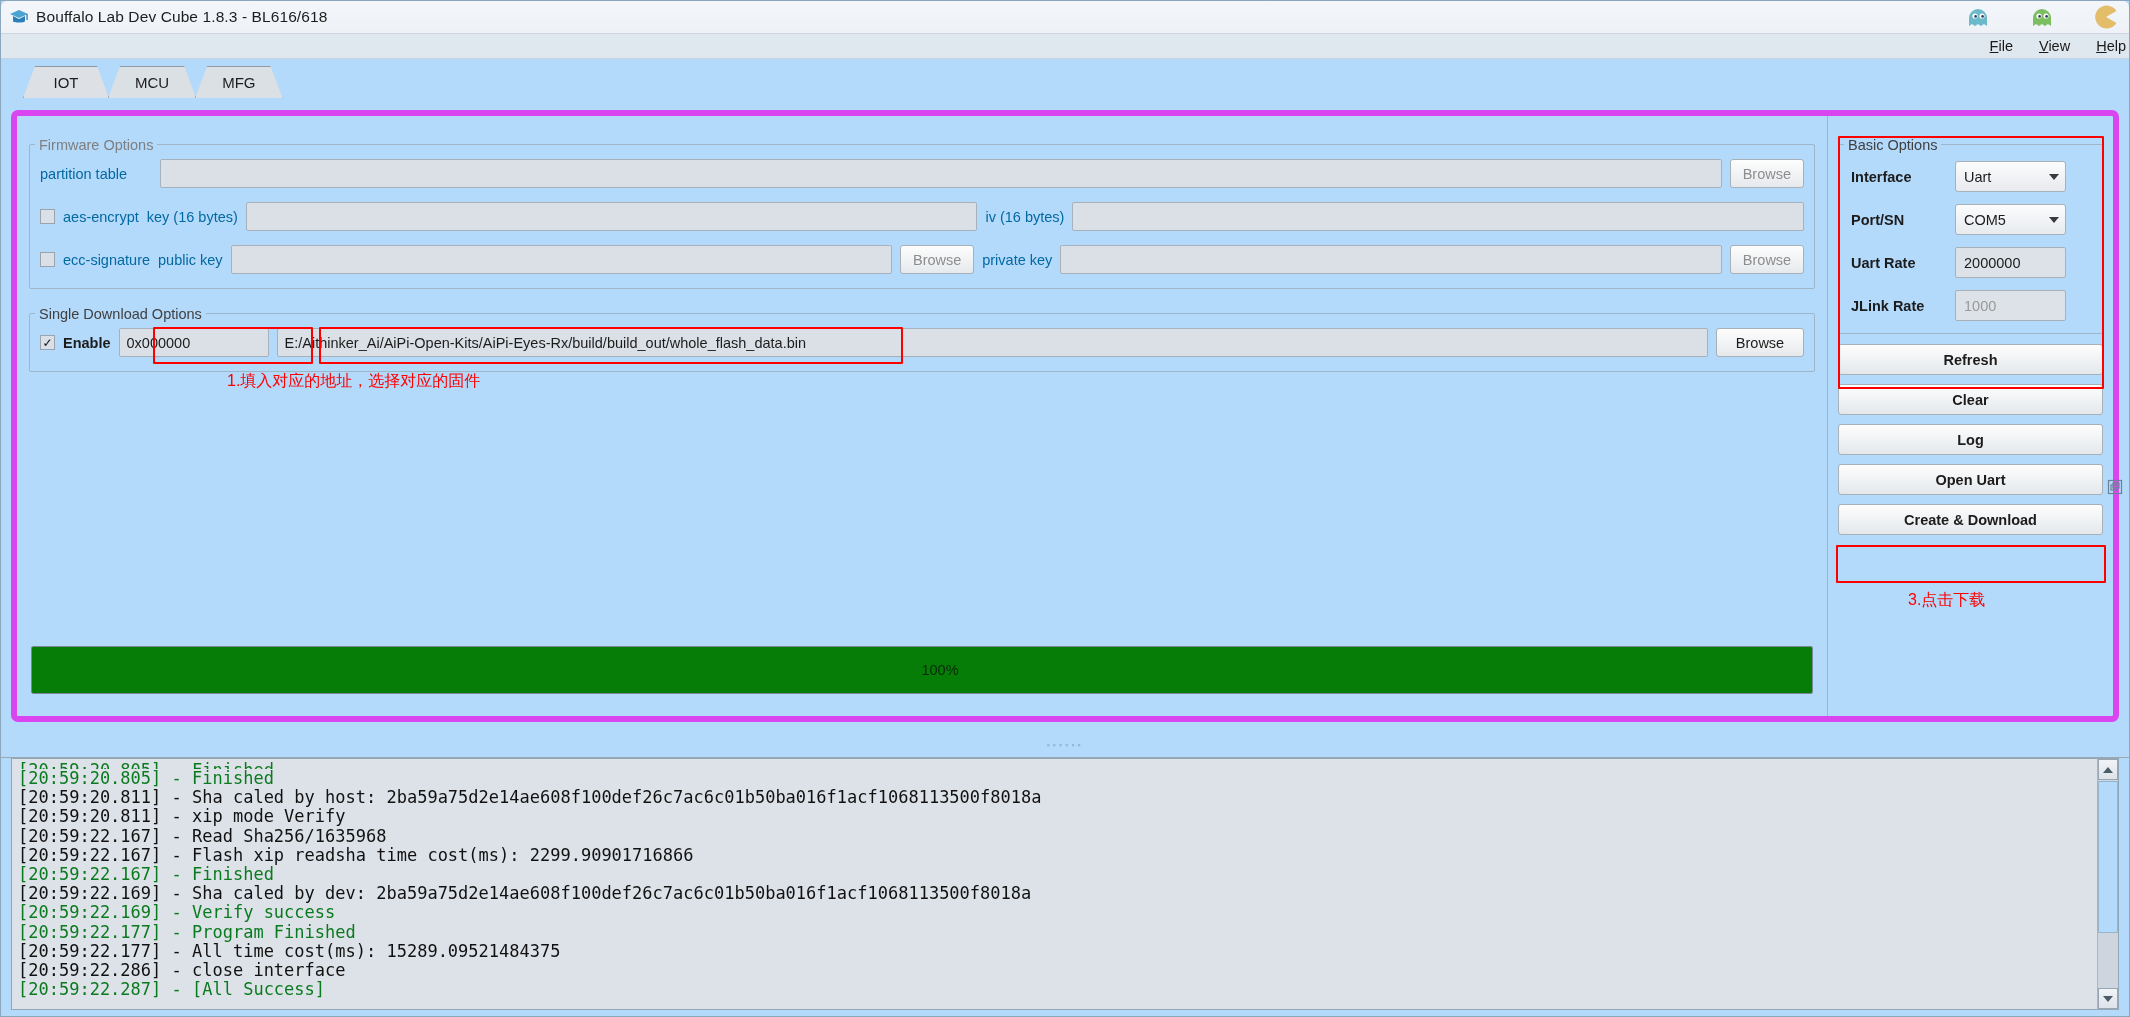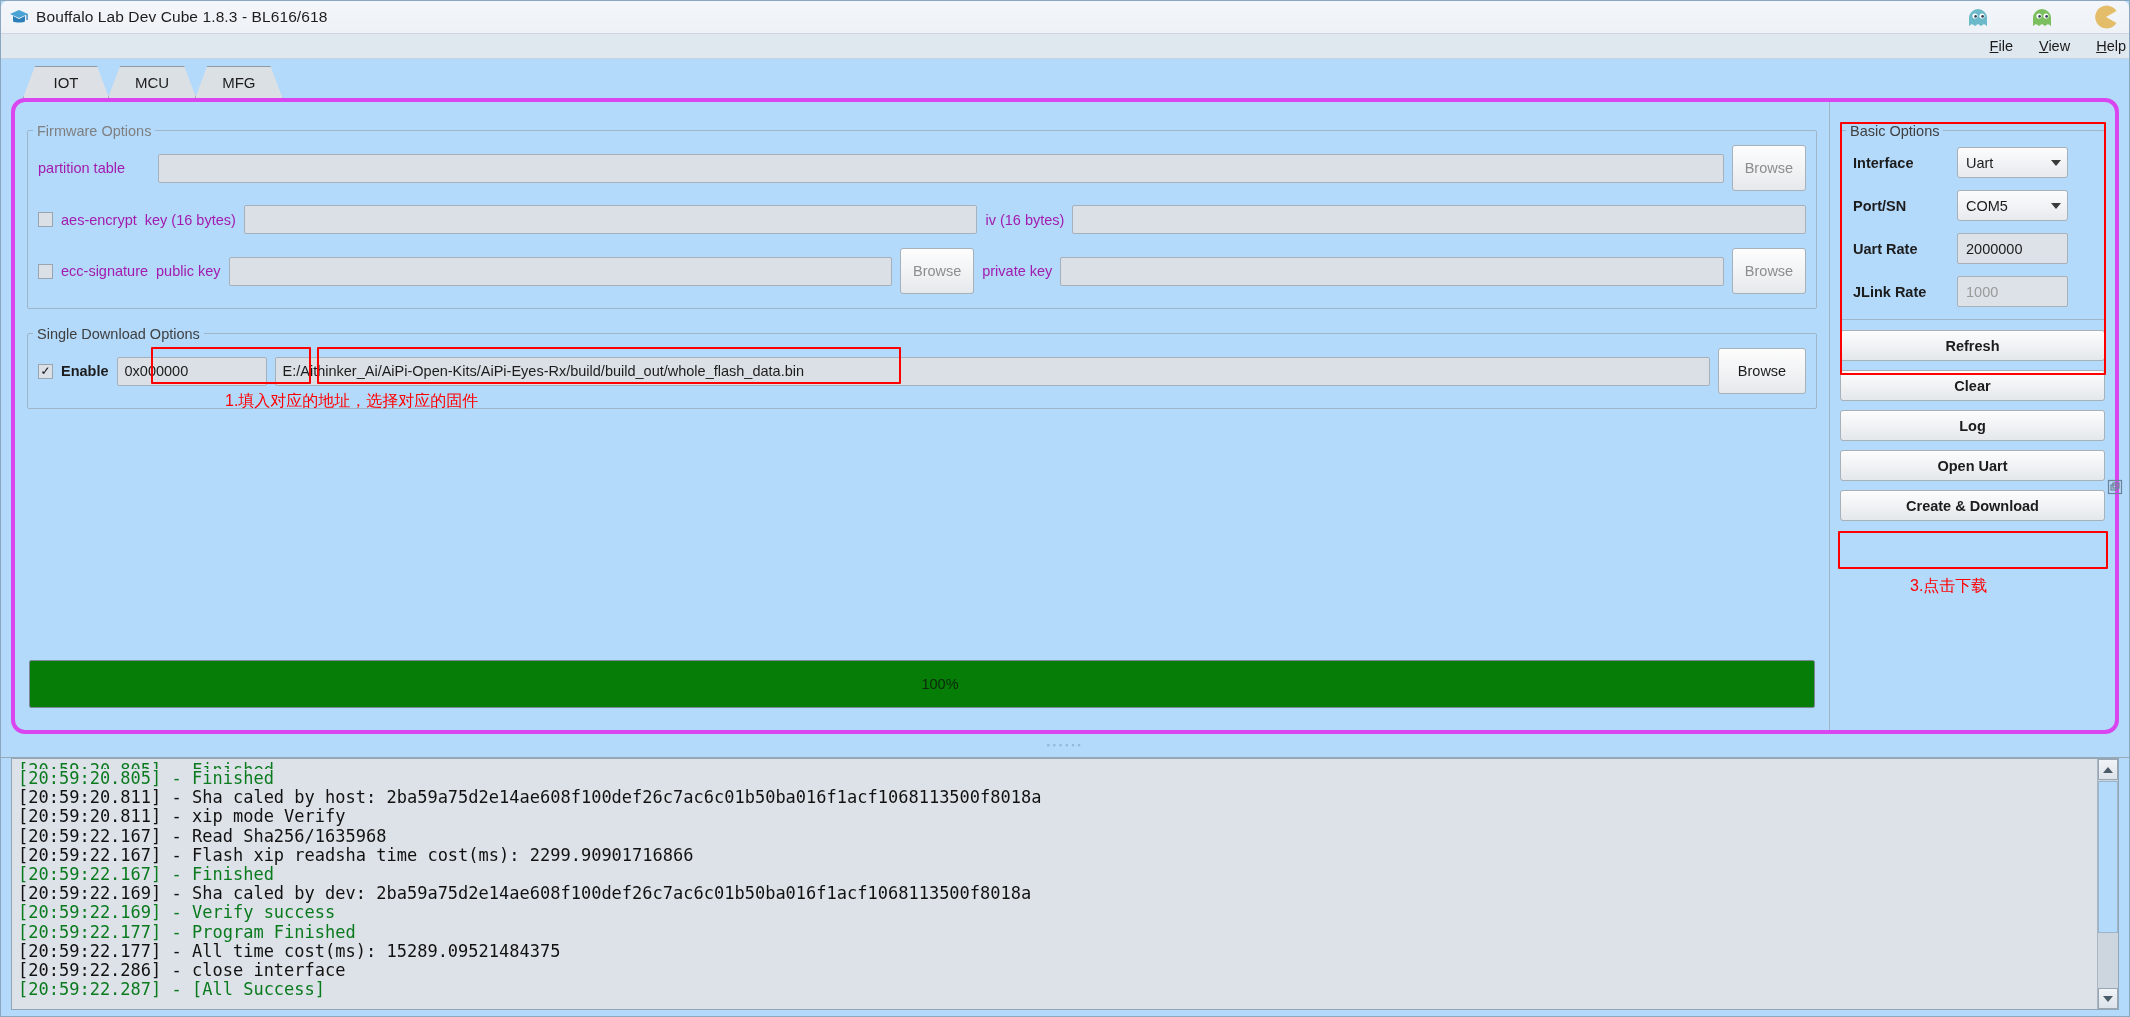--- a/index.html
+++ b/index.html
@@ -76,24 +76,24 @@
     cursor: default;
     min-width: 86px;
   }
   .tab.active { background: #dde1e6; z-index: 3; }
   .tab.inactive { background: #dbe0e5; z-index: 2; }
 
   
   .content {
     flex: 1 1 auto;
     position: relative;
-    margin: 0 10px;
+    margin: 12px 10px;
     background: #b3d9fb;
-    border: 4px solid #d946ef;
-    border-radius: 14px;
+    border: 6px solid #d946ef;
+    border-radius: 7px;
     display: flex;
     overflow: hidden;
   }
   .left-pane {
     flex: 1 1 auto; position: relative; padding: 10px 12px 0 12px;
   }
   .right-pane {
     width: 286px; flex: none;
     position: relative;
     border-left: 1px solid #9fb6c8;
@@ -112,35 +112,35 @@
     margin-top: -10px; padding: 14px 10px 10px 10px;
   }
   .title-dim { color: #7f7f7f; }
   .title-norm { color: #404040; }
 
   
   .row { display: flex; align-items: center; gap: 8px; margin-bottom: 14px; }
   .row:last-child { margin-bottom: 4px; }
 
   .lbl { font-size: 14.5px; color: #1c1c1c; white-space: nowrap; }
-  .lbl.dim { color: #a21caf; }
+  .lbl.dim { color: #0369a1; }
   .lbl.b { font-weight: bold; }
 
   .tfield {
     height: 29px; border: 1px solid #a7b1bb;
     background: #dbe0e6; border-radius: 2px;
     font-size: 14.5px; color: #1c1c1c;
     padding: 0 7px; display: flex; align-items: center;
     font-family: "Liberation Sans", sans-serif;
     white-space: nowrap; overflow: hidden;
   }
   .tfield.dim { color: #8d8d8d; }
 
   .btn {
-    height: 46px; min-width: 74px;
+    height: 29px; min-width: 74px;
     border: 1px solid #a8b0b8; border-radius: 3px;
     background: linear-gradient(to bottom,#fdfdfd 0%, #e6e9ec 100%);
     font-size: 14.5px; color: #1c1c1c;
     display: flex; align-items: center; justify-content: center;
     cursor: default; white-space: nowrap; padding: 0 12px;
   }
   .btn.dim { color: #8d8d8d; }
 
   .cbox {
     width: 15px; height: 15px; flex: none;

